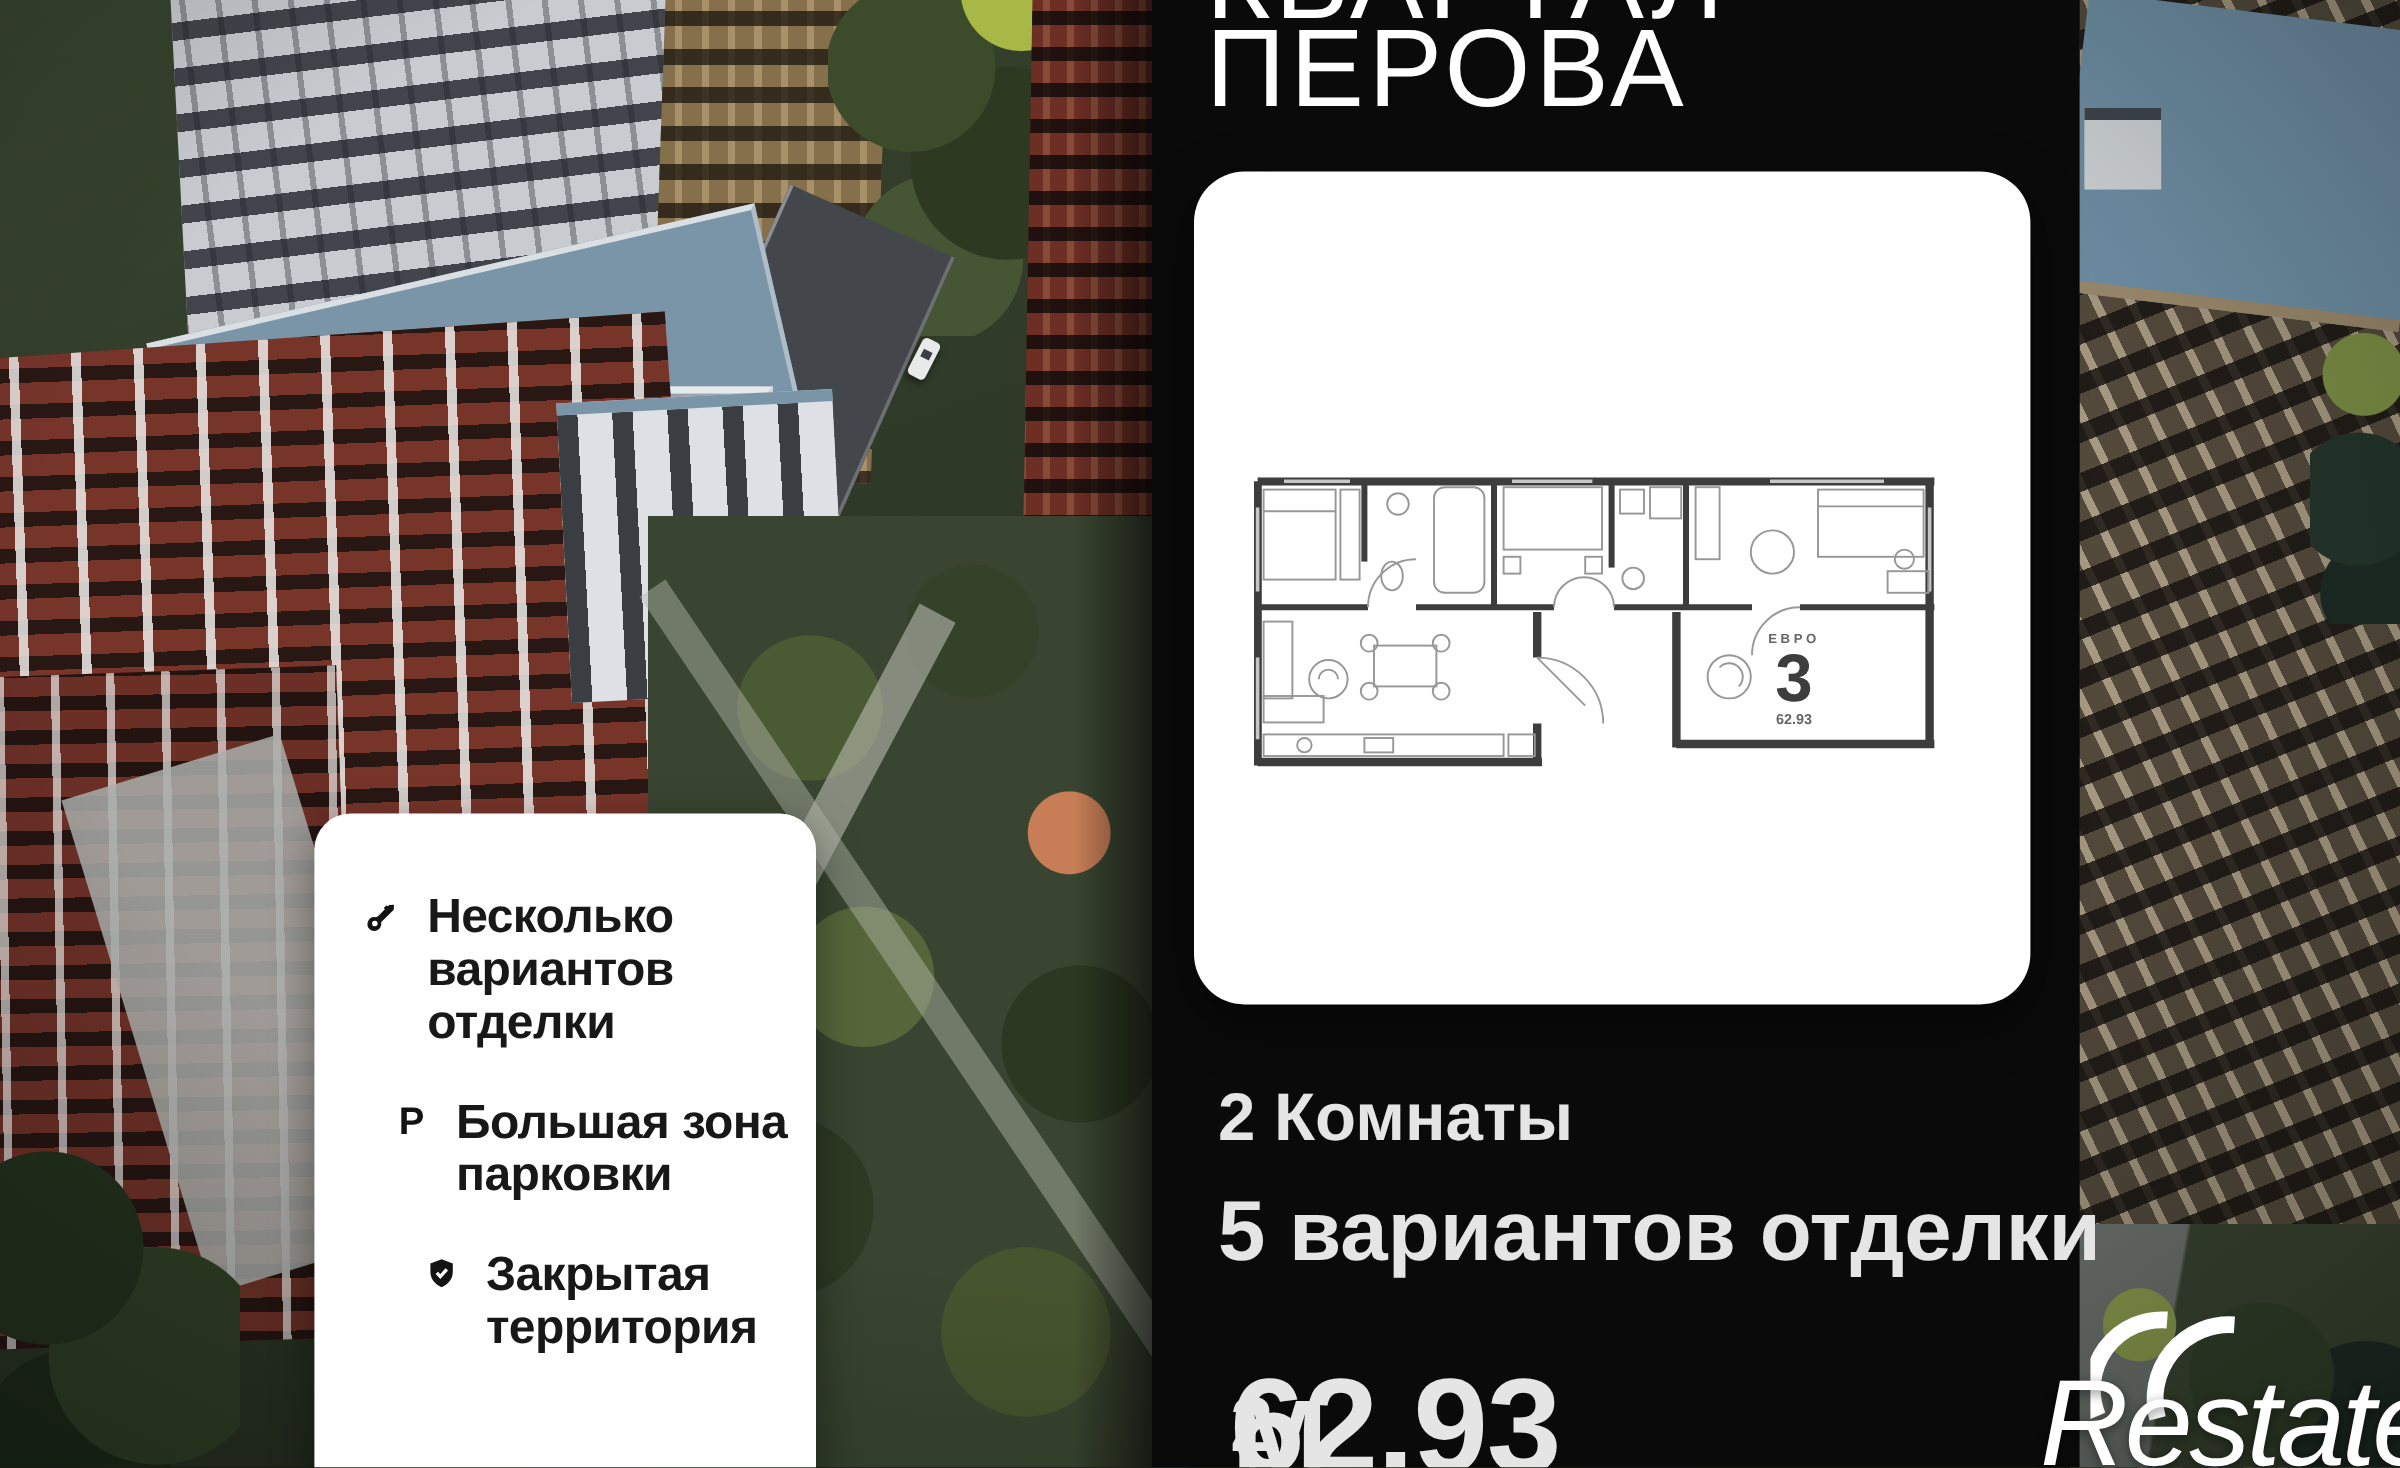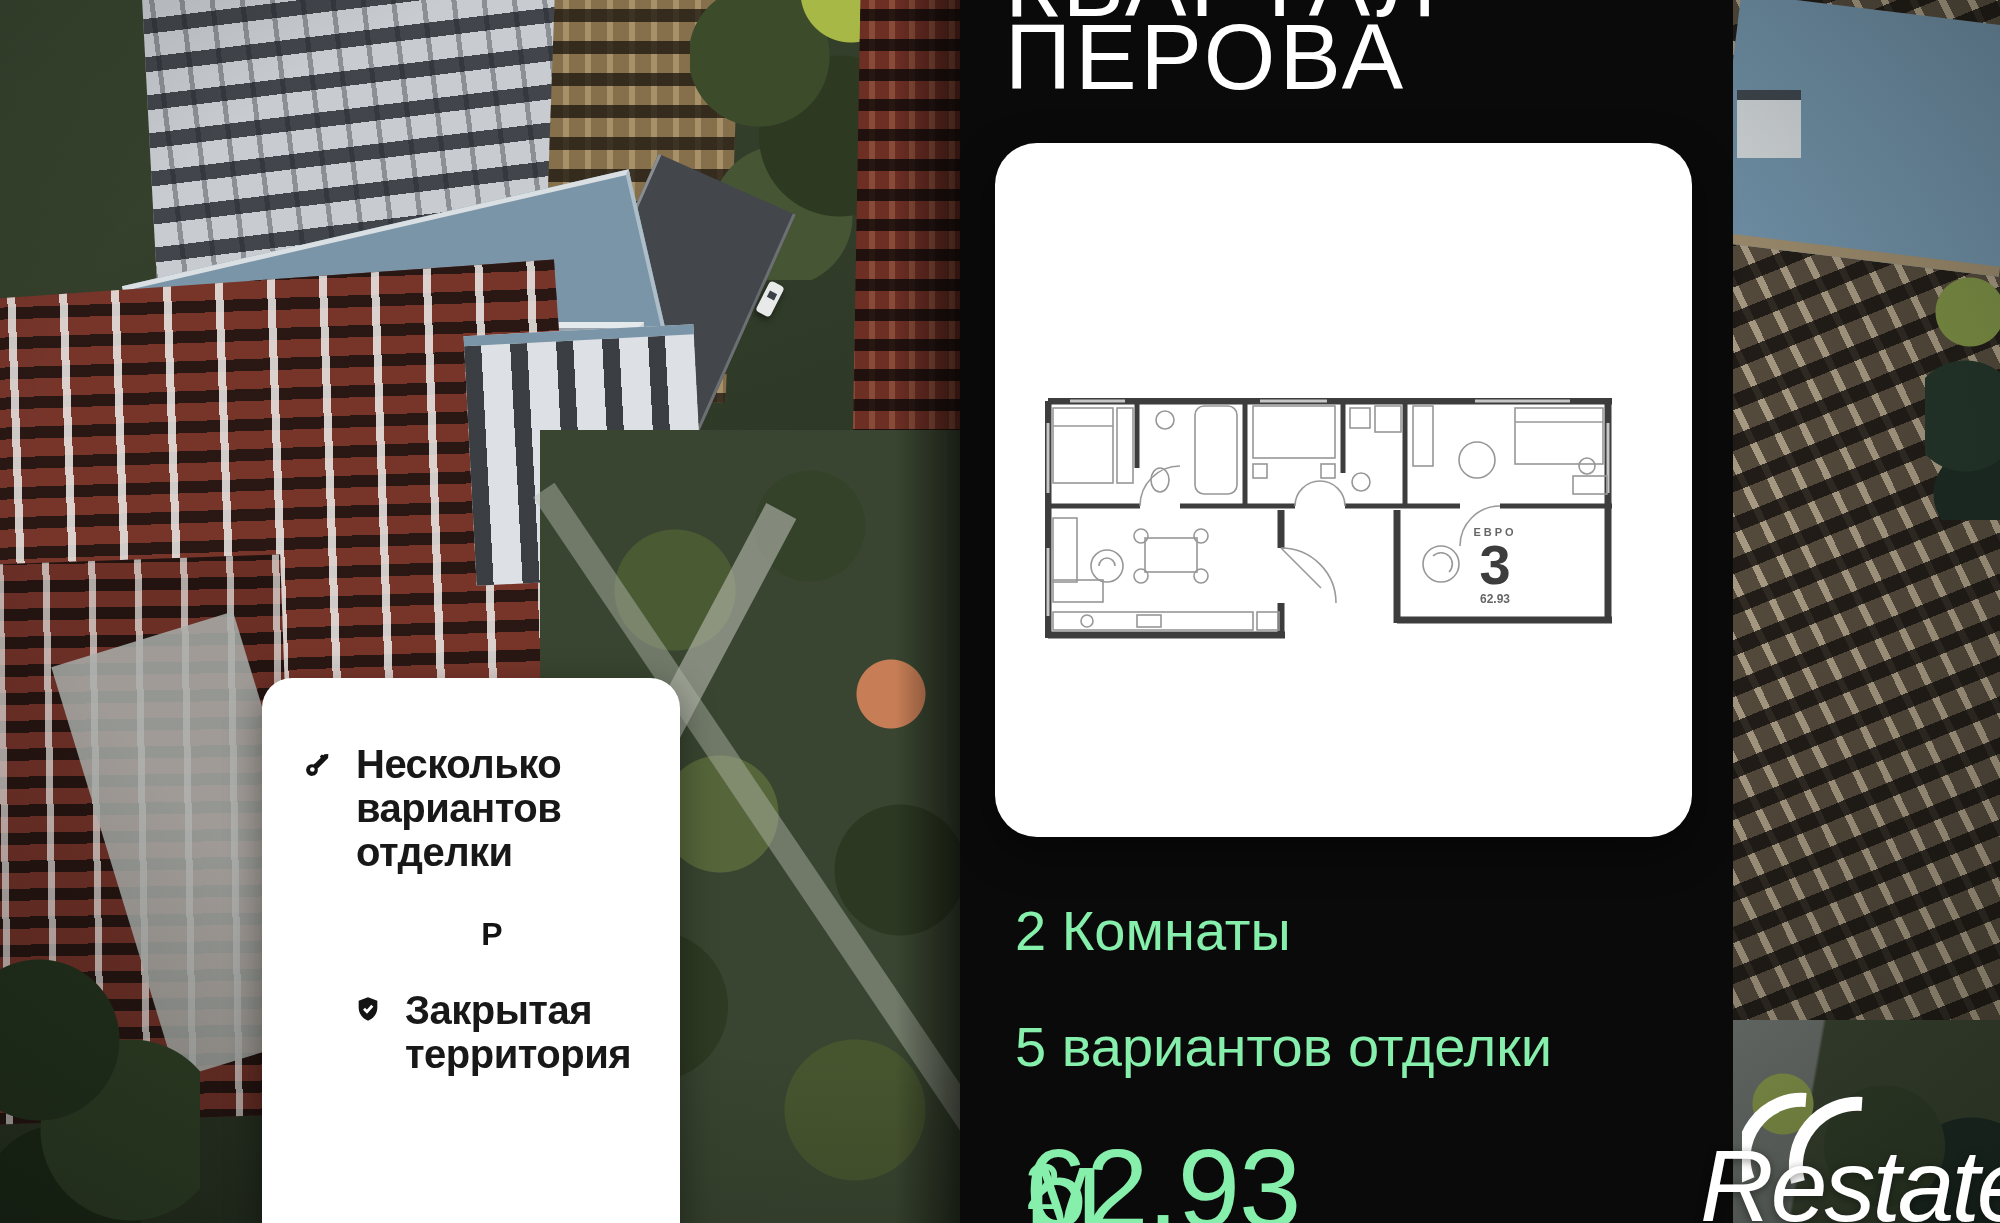--- a/index.html
+++ b/index.html
@@ -97,23 +97,23 @@
   .title-line{color:#fff;font-weight:400;font-size:92px;line-height:92px;letter-spacing:4px;white-space:nowrap;}
   .title-1{left:1005px;top:-62px;}
   .title-2{left:1005px;top:11px;}
 
   
   .plan-card{left:995px;top:143px;width:697px;height:694px;background:#ffffff;border-radius:42px;
     box-shadow:0 14px 44px rgba(0,0,0,.45);}
   .plan-svg{left:1045px;top:398px;width:570px;height:245px;}
 
   
-  .sum-line{color:#86efac;font-weight:400;white-space:nowrap;}
+  .sum-line{color:#e5e5e5;font-weight:700;white-space:nowrap;}
   .sum-rooms{left:1015px;top:898px;font-size:56px;}
-  .sum-finishes{left:1015px;top:1014px;font-size:56px;}
+  .sum-finishes{left:1015px;top:986px;font-size:71px;}
   .sum-area{left:1025px;top:1124px;font-size:112px;letter-spacing:-1px;}
   .sum-area sup{position:static;font-size:58%;vertical-align:18px;}
 
   
   .feature-card{left:262px;top:678px;width:418px;height:560px;background:#fff;
     border-radius:30px 30px 0 0;box-shadow:0 10px 36px rgba(0,0,0,.4);
     padding:64px 0 0 42px;display:flex;flex-direction:column;gap:39px;}
   .feature-card .feat{position:static;display:flex;gap:22px;align-items:flex-start;justify-content:center;}
   .feat .f-icon{position:static;width:30px;height:30px;flex:0 0 30px;margin-top:6px;
     display:flex;align-items:center;justify-content:center;color:#131313;}
@@ -253,20 +253,22 @@
             <path fill="#131313" d="M7.2,13.2a5,5 0 1 0 3.6,3.6 l1.6-1.6 7.4-7.4 0.2-3.6 -3.4,0.2 -0.9,0.9 -1.2-0.6 -1.8,1.8 0.8,1 -4.7,4.7 z M6.3,19.6a2,2 0 1 1 0.01-4 a2,2 0 0 1 -0.01,4 z"></path>
           </svg>
       </span>
       <span class="f-label">Несколько
 вариантов отделки</span>
     </div>
     <div class="feat">
       <span class="f-icon">
         <span class="p-glyph">P</span>
       </span>
+      <span class="f-label">Большая зона
+парковки</span>
     </div>
     <div class="feat">
       <span class="f-icon">
         <svg width="28" height="28" viewBox="0 0 24 24">
             <path fill="#131313" d="M12,2 l8,3 v6 c0,5.5 -3.5,9 -8,11 c-4.5,-2 -8,-5.5 -8,-11 V5 z"></path>
           <path d="M8.6,11.8 l2.5,2.6 4.6,-5.2" stroke="#fff" stroke-width="2.4" fill="none"></path>
           </svg>
       </span>
       <span class="f-label">Закрытая
 территория</span>

